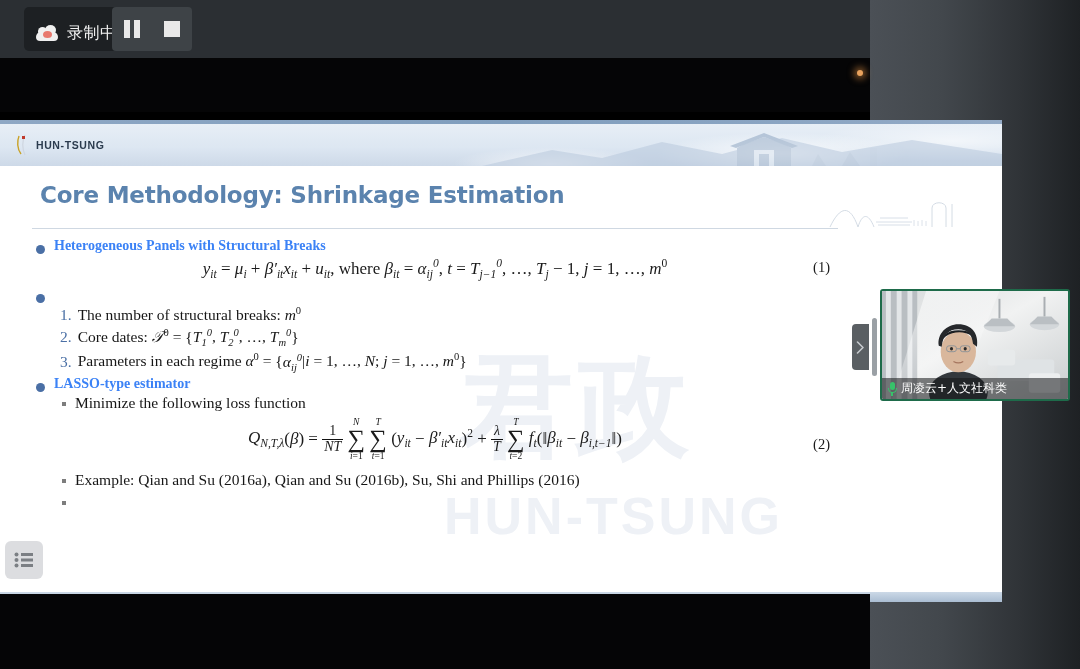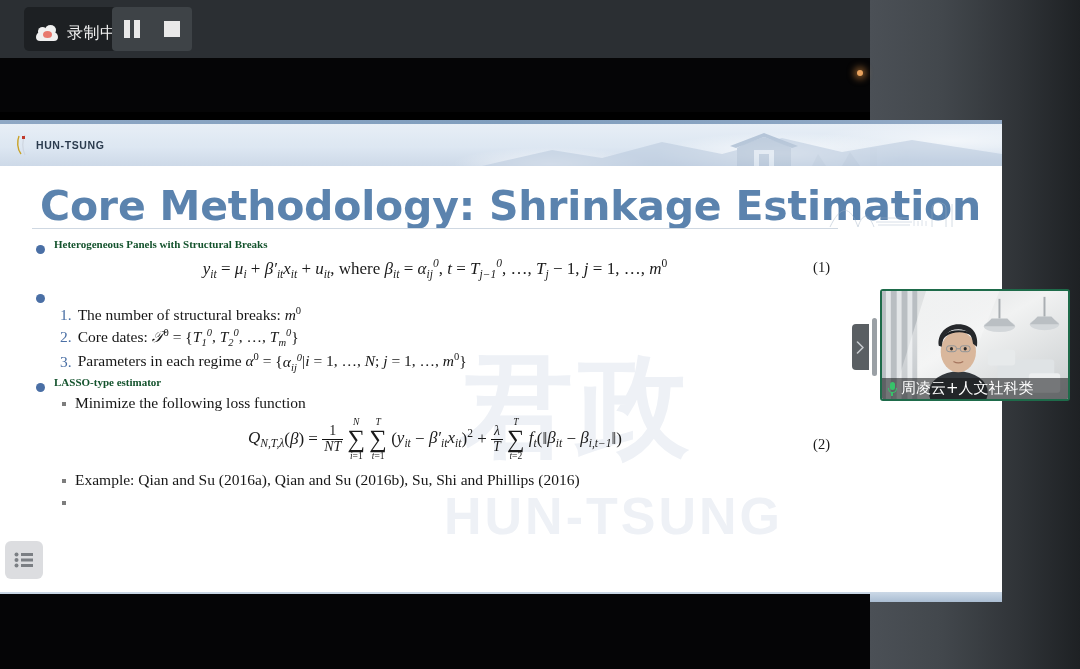--- a/index.html
+++ b/index.html
@@ -103,21 +103,21 @@
   }
   .logo-mark { width: 17px; height: 22px; position: relative; }
   .logo-text {
     font-size: 10.5px; font-weight: bold; letter-spacing: .6px; color: #2b3b4e;
     font-family: "Liberation Sans", sans-serif;
   }
 
   
   .slide-title {
     position: absolute; left: 40px; top: 62px;
-    font-size: 41px; font-weight: bold; color: #5b83ae;
+    font-size: 23px; font-weight: bold; color: #5b83ae;
     letter-spacing: -.2px;
     font-family: "DejaVu Sans", "Liberation Sans", sans-serif;
   }
   .title-rule {
     position: absolute; left: 32px; top: 108px; width: 806px; height: 1px;
     background: #cfd8e2;
   }
   .title-deco { position: absolute; right: 34px; top: 78px; width: 140px; height: 30px; opacity: .45; }
 
   
@@ -140,21 +140,21 @@
 
   
   .body { position: absolute; left: 0; top: 118px; width: 870px; }
 
   .l1 { display: flex; align-items: flex-start; margin: 0 0 2px 36px; }
   .l1 .bul {
     width: 9px; height: 9px; border-radius: 50%; background: #4a6fa5;
     margin: 7px 9px 0 0; flex: none;
   }
   .l1 .txt {
-    font-size: 11px; font-weight: bold; color: #14532d;
+    font-size: 14px; font-weight: bold; color: #3b82f6;
     font-family: "Liberation Serif", "DejaVu Serif", serif;
   }
 
   .eqrow { position: relative; margin: 3px 0 6px 0; }
   .eq {
     text-align: center; font-size: 17px; color: #1a1a1a;
     font-family: "Liberation Serif","DejaVu Serif", serif;
   }
   .eq-num {
     position: absolute; right: 40px; top: 2px; font-size: 14.5px; color: #1a1a1a;
@@ -217,21 +217,21 @@
   .tile-name {
     position: absolute; left: 0; bottom: 0; width: 100%; height: 21px;
     background: rgba(20,22,24,.55);
     display: flex; align-items: center; padding-left: 5px; gap: 4px;
   }
   .mic-icon { width: 10px; height: 14px; position: relative; flex: none; }
   .mic-icon .cap { position:absolute; left:2.5px; top:0; width:5px; height:8px; background:#37c26a; border-radius:3px;}
   .mic-icon .arc { position:absolute; left:0.5px; top:6px; width:9px; height:5px; border:1.6px solid #37c26a; border-top:none; border-radius:0 0 6px 6px;}
   .mic-icon .stem{ position:absolute; left:4.2px; top:10px; width:1.6px; height:4px; background:#37c26a;}
   .tile-name span {
-    color: #fff; font-size: 15px; white-space: nowrap;
+    color: #fff; font-size: 12px; white-space: nowrap;
     font-family: "DejaVu Sans", "Liberation Sans", sans-serif;
     text-align: center;
   }
 </style>
 </head>
 <body>
 
 <div id="app">
 
   <div class="right-col"></div>

